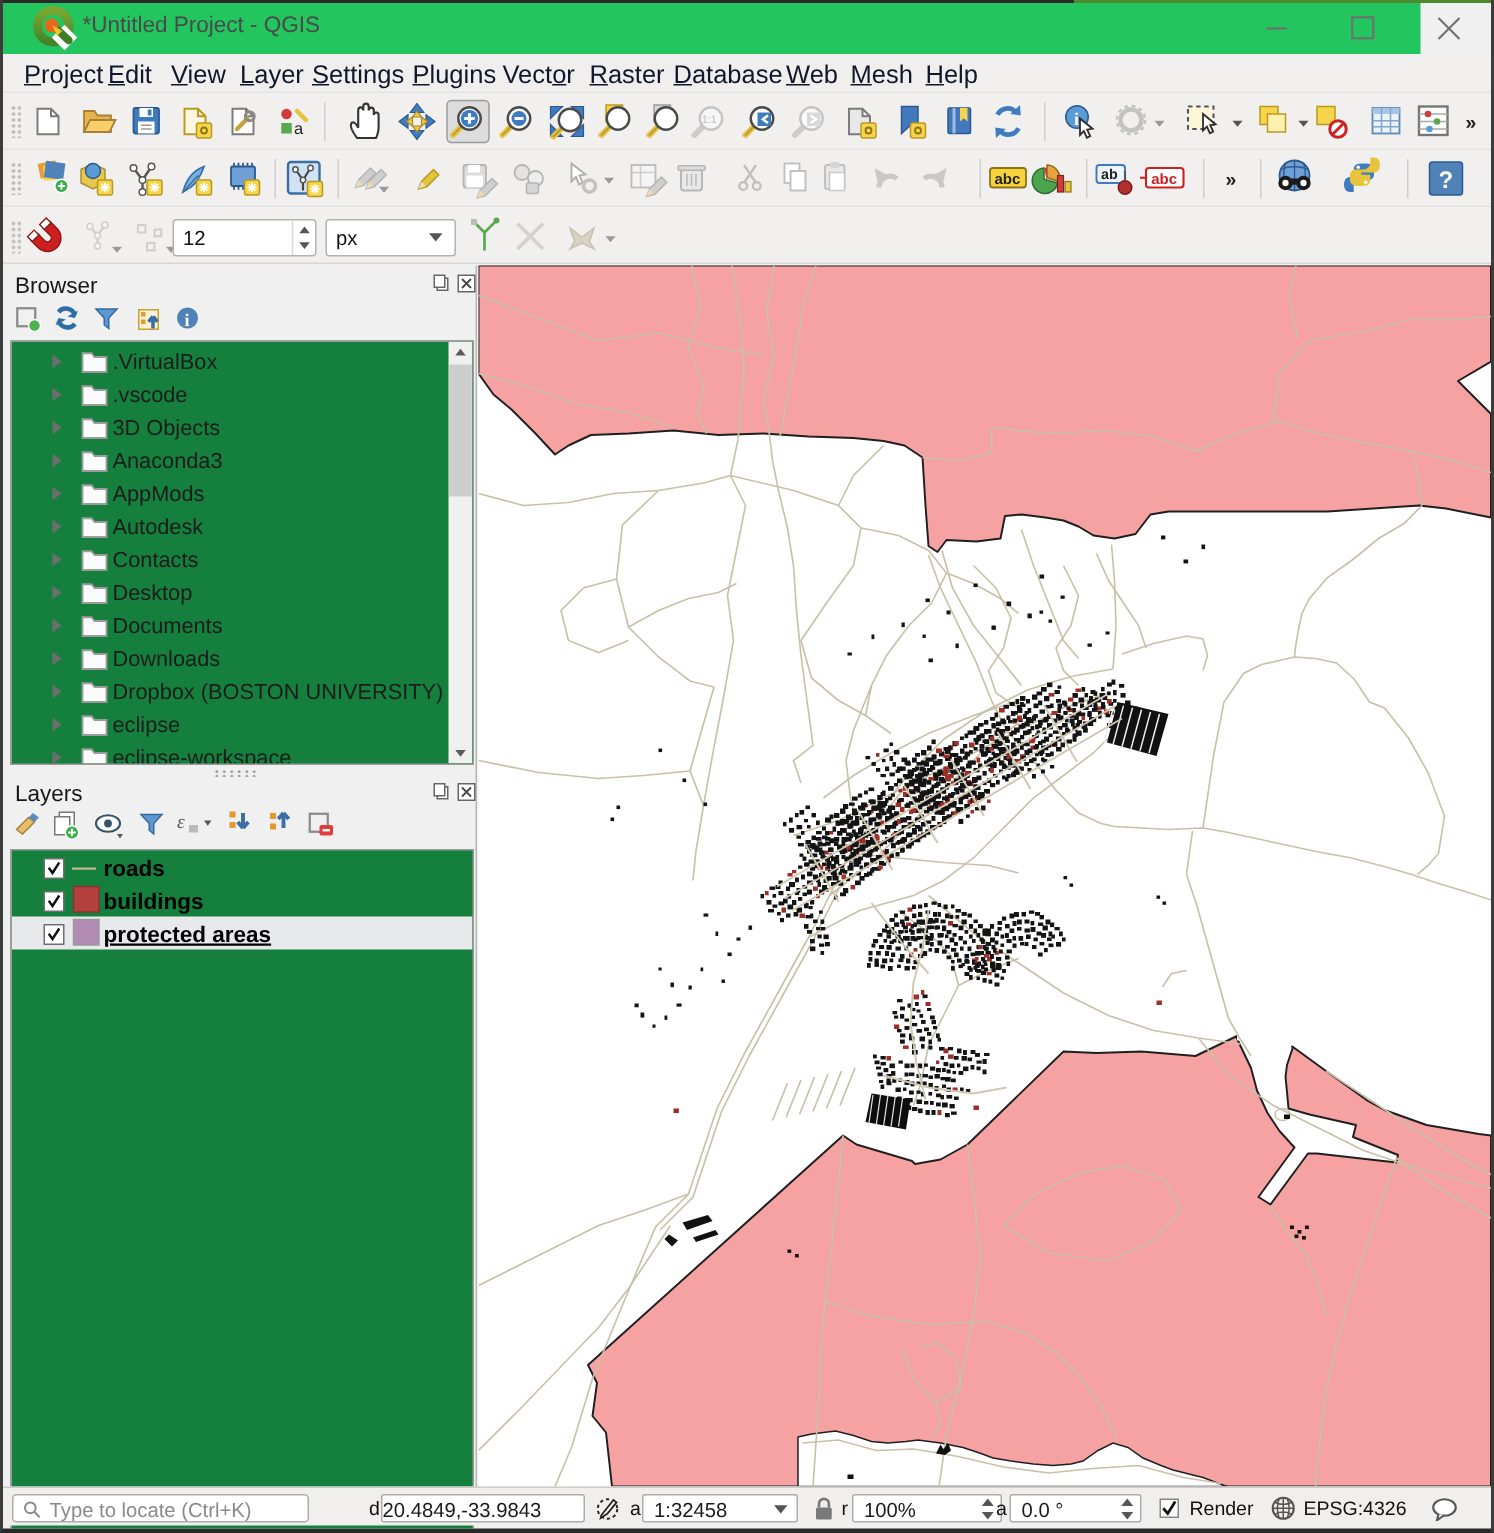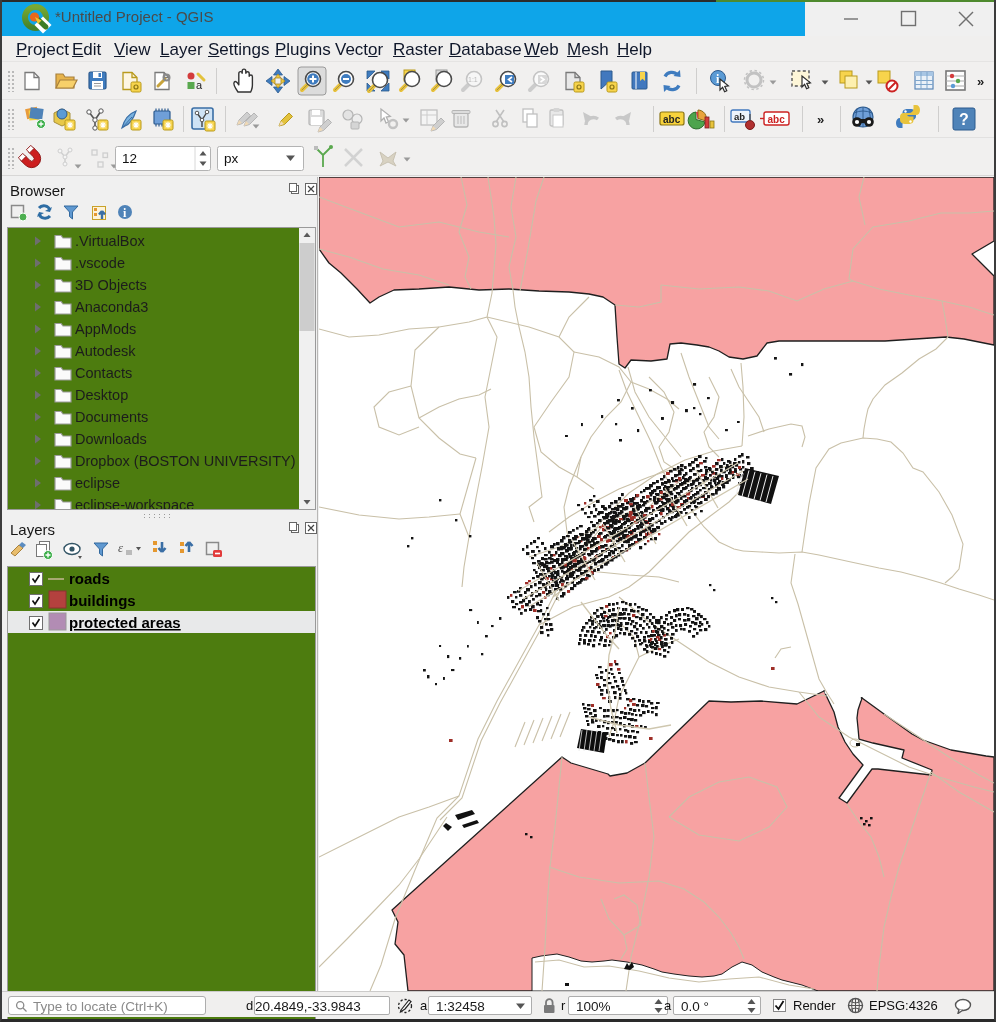--- a/index.html
+++ b/index.html
@@ -2,34 +2,34 @@
 <html><head><meta charset="utf-8">
 <style>
 *{margin:0;padding:0;box-sizing:border-box;}
 html,body{width:996px;height:1022px;overflow:hidden;}
 body{font-family:"Liberation Sans",sans-serif;position:relative;background:#f0f0f0;
  border-left:2px solid #3c3c3c;border-right:2px solid #3c3c3c;border-bottom:3px solid #2a2a2a;}
 #topborder{position:absolute;left:-2px;top:0;width:996px;height:2px;z-index:99;
  background:linear-gradient(90deg,#2b2b2b 0 716px,#4e8a2e 716px 100%);}
 .abs{position:absolute;}
 
-#titlebar{position:absolute;left:0;top:0;width:803px;height:36px;background:#0ea5e9;}
+#titlebar{position:absolute;left:0;top:0;width:945px;height:36px;background:#22c55e;}
 #titletext{position:absolute;left:53px;top:8px;font-size:15px;color:#4a4a4a;}
 
 #menubar{position:absolute;left:0;top:36px;width:992px;height:26px;background:#f0efee;border-bottom:1px solid #e5e4e3;}
 #menubar span{position:absolute;top:4px;font-size:17px;color:#0f172a;}
 #menubar u{text-decoration:underline;}
 
 .tbrow{position:absolute;left:0;width:992px;height:38px;background:#f1f0ef;border-bottom:1px solid #e2e1e0;}
 #tb1{top:62px;}#tb2{top:100px;}#tb3{top:139px;height:37px;border-bottom:1px solid #d8d7d6;text-decoration:underline;}
 .handle{position:absolute;top:8px;width:7px;height:22px;background-image:radial-gradient(circle,#b9b9b9 1px,transparent 1.2px);background-size:4px 4px;}
 
 #panels{position:absolute;left:0;top:177px;width:316px;height:816px;background:#f0f0f0;border-right:1px solid #b8b7b6;}
 .ptitle{font-size:15px;color:#161616;}
-.treebox{position:absolute;background:#4d7c0f;border:1px solid #9a9a9a;}
+.treebox{position:absolute;background:#15803d;border:1px solid #9a9a9a;}
 
 #statusbar{position:absolute;left:0;top:991px;width:992px;height:26px;background:#f0efee;border-top:1px solid #cccbca;font-size:13px;color:#111;}
 .sbox{position:absolute;background:#fff;border:1px solid #adadad;border-radius:2px;font-size:13.5px;color:#1a1a1a;}
 
 #map{position:absolute;left:317px;top:177px;width:675px;height:814px;background:#fff;}
 </style></head>
 <body>
 <div id="topborder"></div>
 
 <div id="titlebar">

